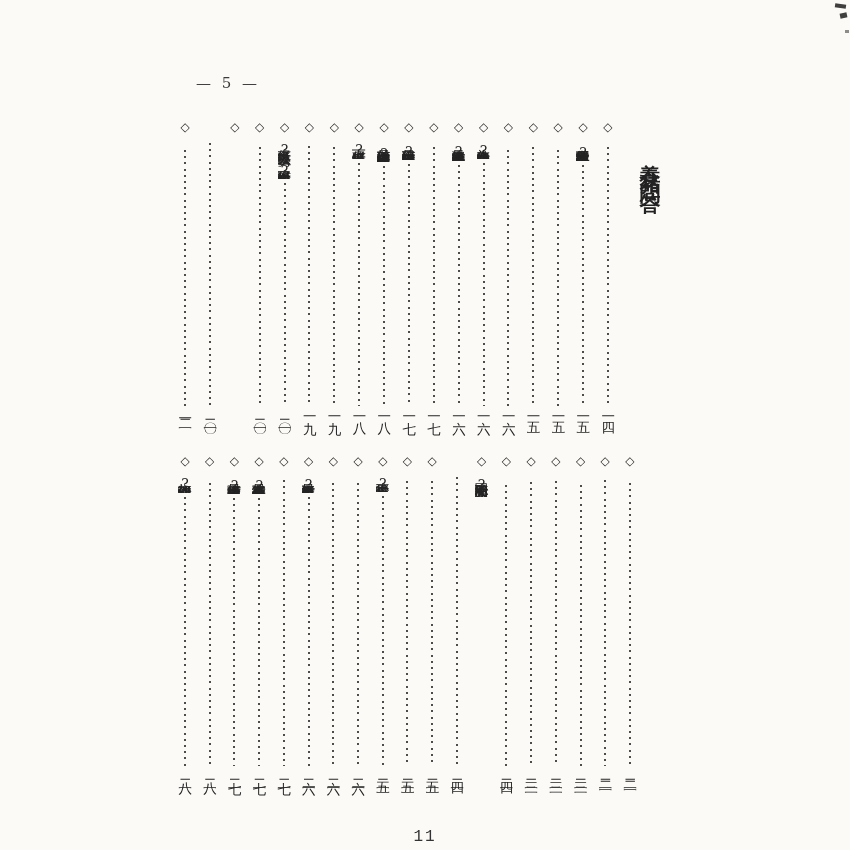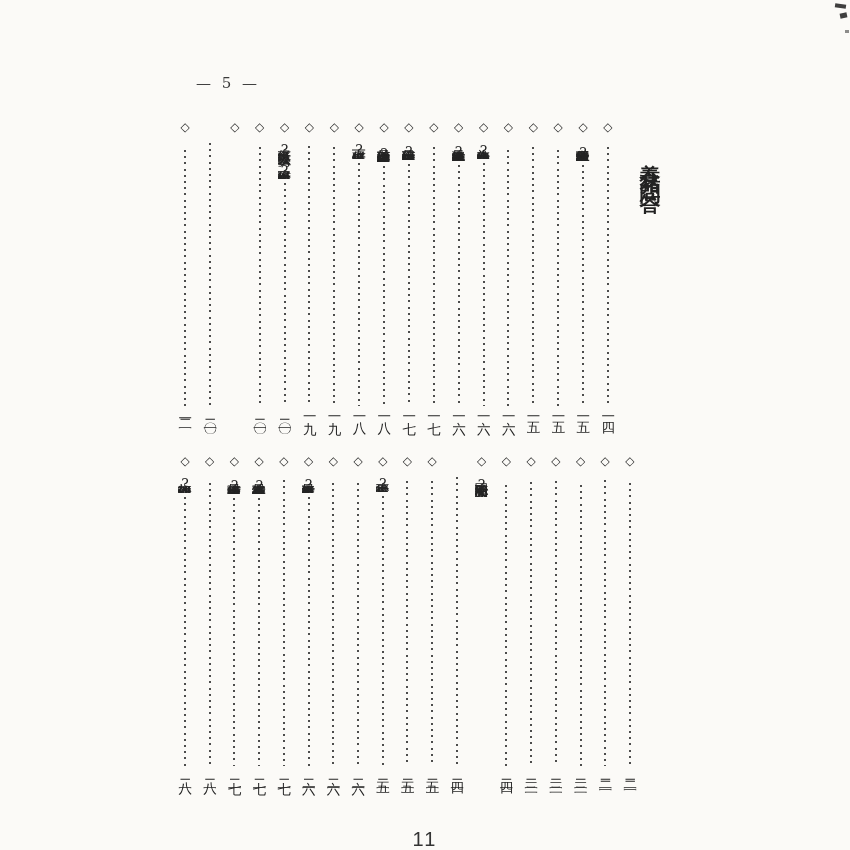--- a/index.html
+++ b/index.html
@@ -44,22 +44,22 @@
     flex:1 1 auto;min-height:6px;width:2px;margin:4px 0 3px;
     background:repeating-linear-gradient(to bottom,#4c4c4c 0 2px,transparent 2px 6.2px);
   }
   .pnum{
     writing-mode:vertical-rl;text-orientation:upright;
     font-size:13.5px;line-height:1;letter-spacing:2px;
     height:34px;flex:0 0 auto;color:#242424;
   }
   .footer-pagenum{
     position:absolute;left:0;right:0;top:828px;text-align:center;
-    font-size:20px;letter-spacing:2px;color:#333;
-    font-family:Liberation Sans, sans-serif;
+    font-size:16px;letter-spacing:2px;color:#333;
+    font-family:Liberation Mono, monospace;
   }
   .speck{position:absolute;background:#1d1d1d;opacity:.85;}
   .speck-a{left:835px;top:4px;width:11px;height:4px;transform:rotate(8deg);}
   .speck-b{left:840px;top:13px;width:7px;height:5px;transform:rotate(-12deg);}
   .speck-c{left:845px;top:30px;width:4px;height:3px;opacity:.5;}
 </style>
 </head>
 <body>
 
 <div class="page">

